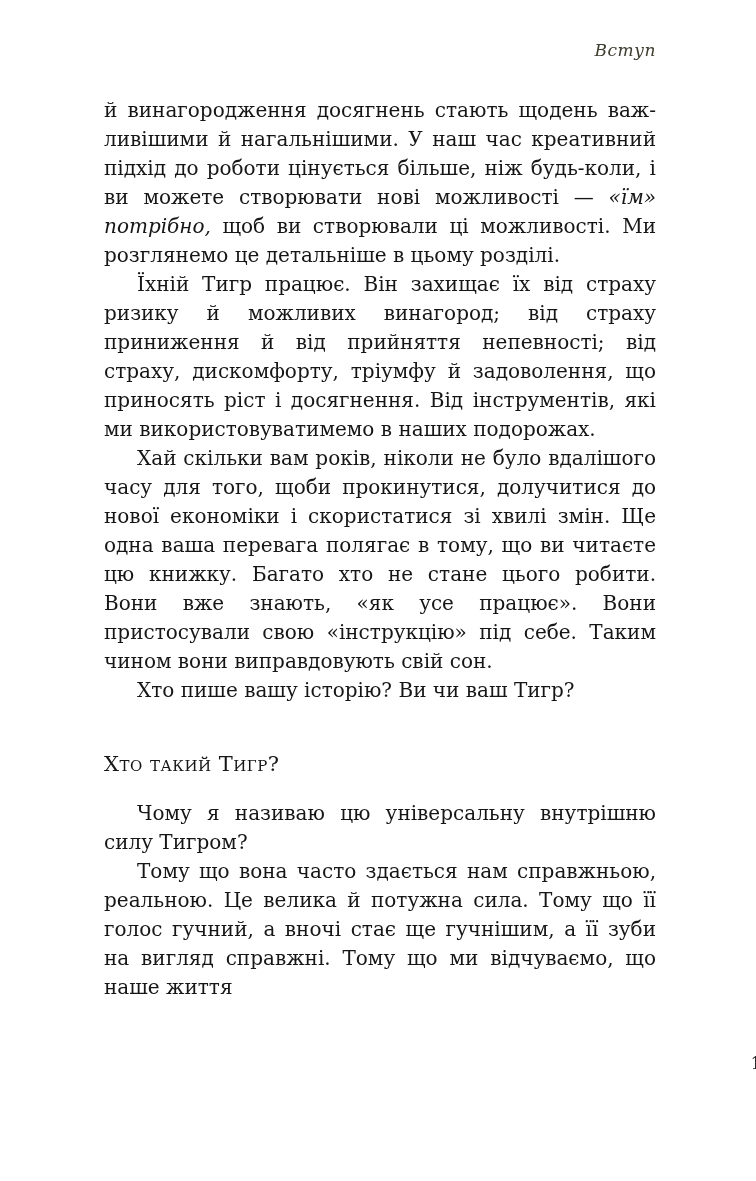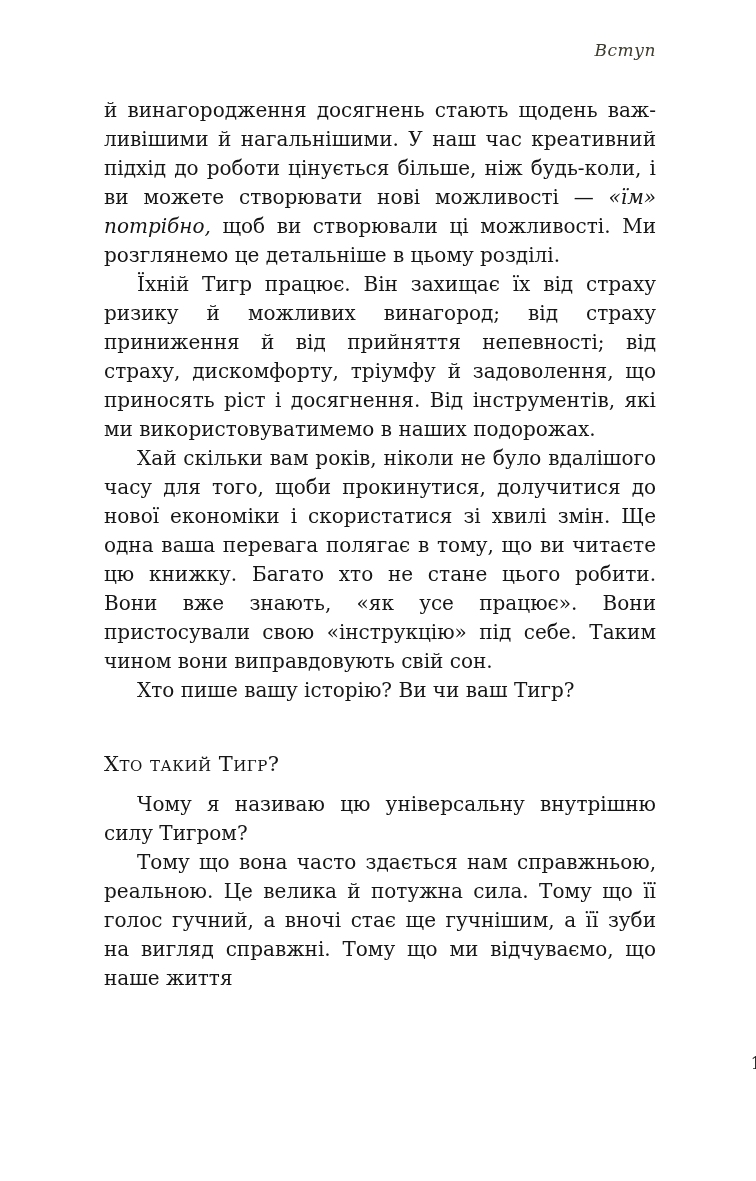--- a/index.html
+++ b/index.html
@@ -40,21 +40,21 @@
   }
   .body-para.indent {
     text-indent: 33px;
   }
   .body-para.italic-para {
   }
   .body-para em {
     font-style: italic;
   }
   .section-heading {
-    margin: 45px 0 11px 0;
+    margin: 45px 0 20px 0;
     padding: 0;
     font-size: 21px;
     font-weight: normal;
     font-variant: small-caps;
     letter-spacing: 0.5px;
     text-align: left;
   }
   .page-number {
     position: absolute;
     bottom: 52px;

